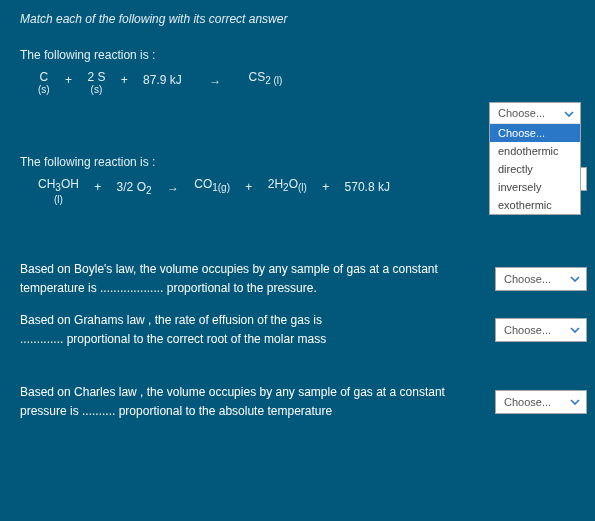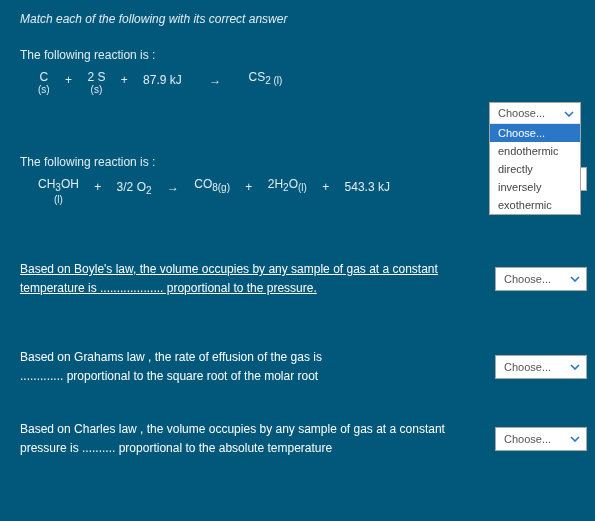--- a/index.html
+++ b/index.html
@@ -92,60 +92,60 @@
 </div>
 
 <div class="q-row">
   <div class="q-text">
     <div class="prompt">The following reaction is :</div>
     <div class="eq">
       <span class="stack"><span class="top"><span>CH</span><sub>3</sub><span>OH</span></span><span class="bot">(l)</span></span>
       <span class="sp"></span><span>+</span><span class="sp"></span>
       <span>3/2 O</span><sub>2</sub>
       <span class="sp"></span><span>→</span><span class="sp"></span>
-      <span class="stack"><span class="top"><span>CO</span><sub>8(g)</sub></span><span class="bot">&nbsp;</span></span>
+      <span class="stack"><span class="top"><span>CO</span><sub>1(g)</sub></span><span class="bot">&nbsp;</span></span>
       <span class="sp"></span><span>+</span><span class="sp"></span>
       <span class="stack"><span class="top"><span>2H</span><sub>2</sub><span>O</span><sub>(l)</sub></span><span class="bot">&nbsp;</span></span>
       <span class="sp"></span><span>+</span><span class="sp"></span>
-      <span>543.3 kJ</span>
+      <span>570.8 kJ</span>
     </div>
   </div>
   <div class="sel-wrap">
     <div class="sel">
       <span>Choose...</span>
       <span class="chev">
         <svg width="10" height="6" viewBox="0 0 10 6">
             <path d="M1 1 L5 5 L9 1" fill="none" stroke="#2a77c8" stroke-width="1.6"></path>
           </svg>
       </span>
     </div>
   </div>
 </div>
 
-<div class="q-row" style="margin-bottom:51px;text-decoration:underline;">
+<div class="q-row" style="margin-bottom:14px;">
   <div class="q-text">
     <div>Based on Boyle's law, the volume occupies by any sample of gas at a constant</div>
     <div>temperature is ................... proportional to the pressure.</div>
   </div>
   <div class="sel-wrap">
     <div class="sel">
       <span>Choose...</span>
       <span class="chev">
         <svg width="10" height="6" viewBox="0 0 10 6">
             <path d="M1 1 L5 5 L9 1" fill="none" stroke="#2a77c8" stroke-width="1.6"></path>
           </svg>
       </span>
     </div>
   </div>
 </div>
 
 <div class="q-row" style="margin-bottom:35px;">
   <div class="q-text">
     <div>Based on Grahams law , the rate of effusion of the gas is</div>
-    <div>............. proportional to the square root of the molar root</div>
+    <div>............. proportional to the correct root of the molar mass</div>
   </div>
   <div class="sel-wrap">
     <div class="sel">
       <span>Choose...</span>
       <span class="chev">
         <svg width="10" height="6" viewBox="0 0 10 6">
             <path d="M1 1 L5 5 L9 1" fill="none" stroke="#2a77c8" stroke-width="1.6"></path>
           </svg>
       </span>
     </div>

